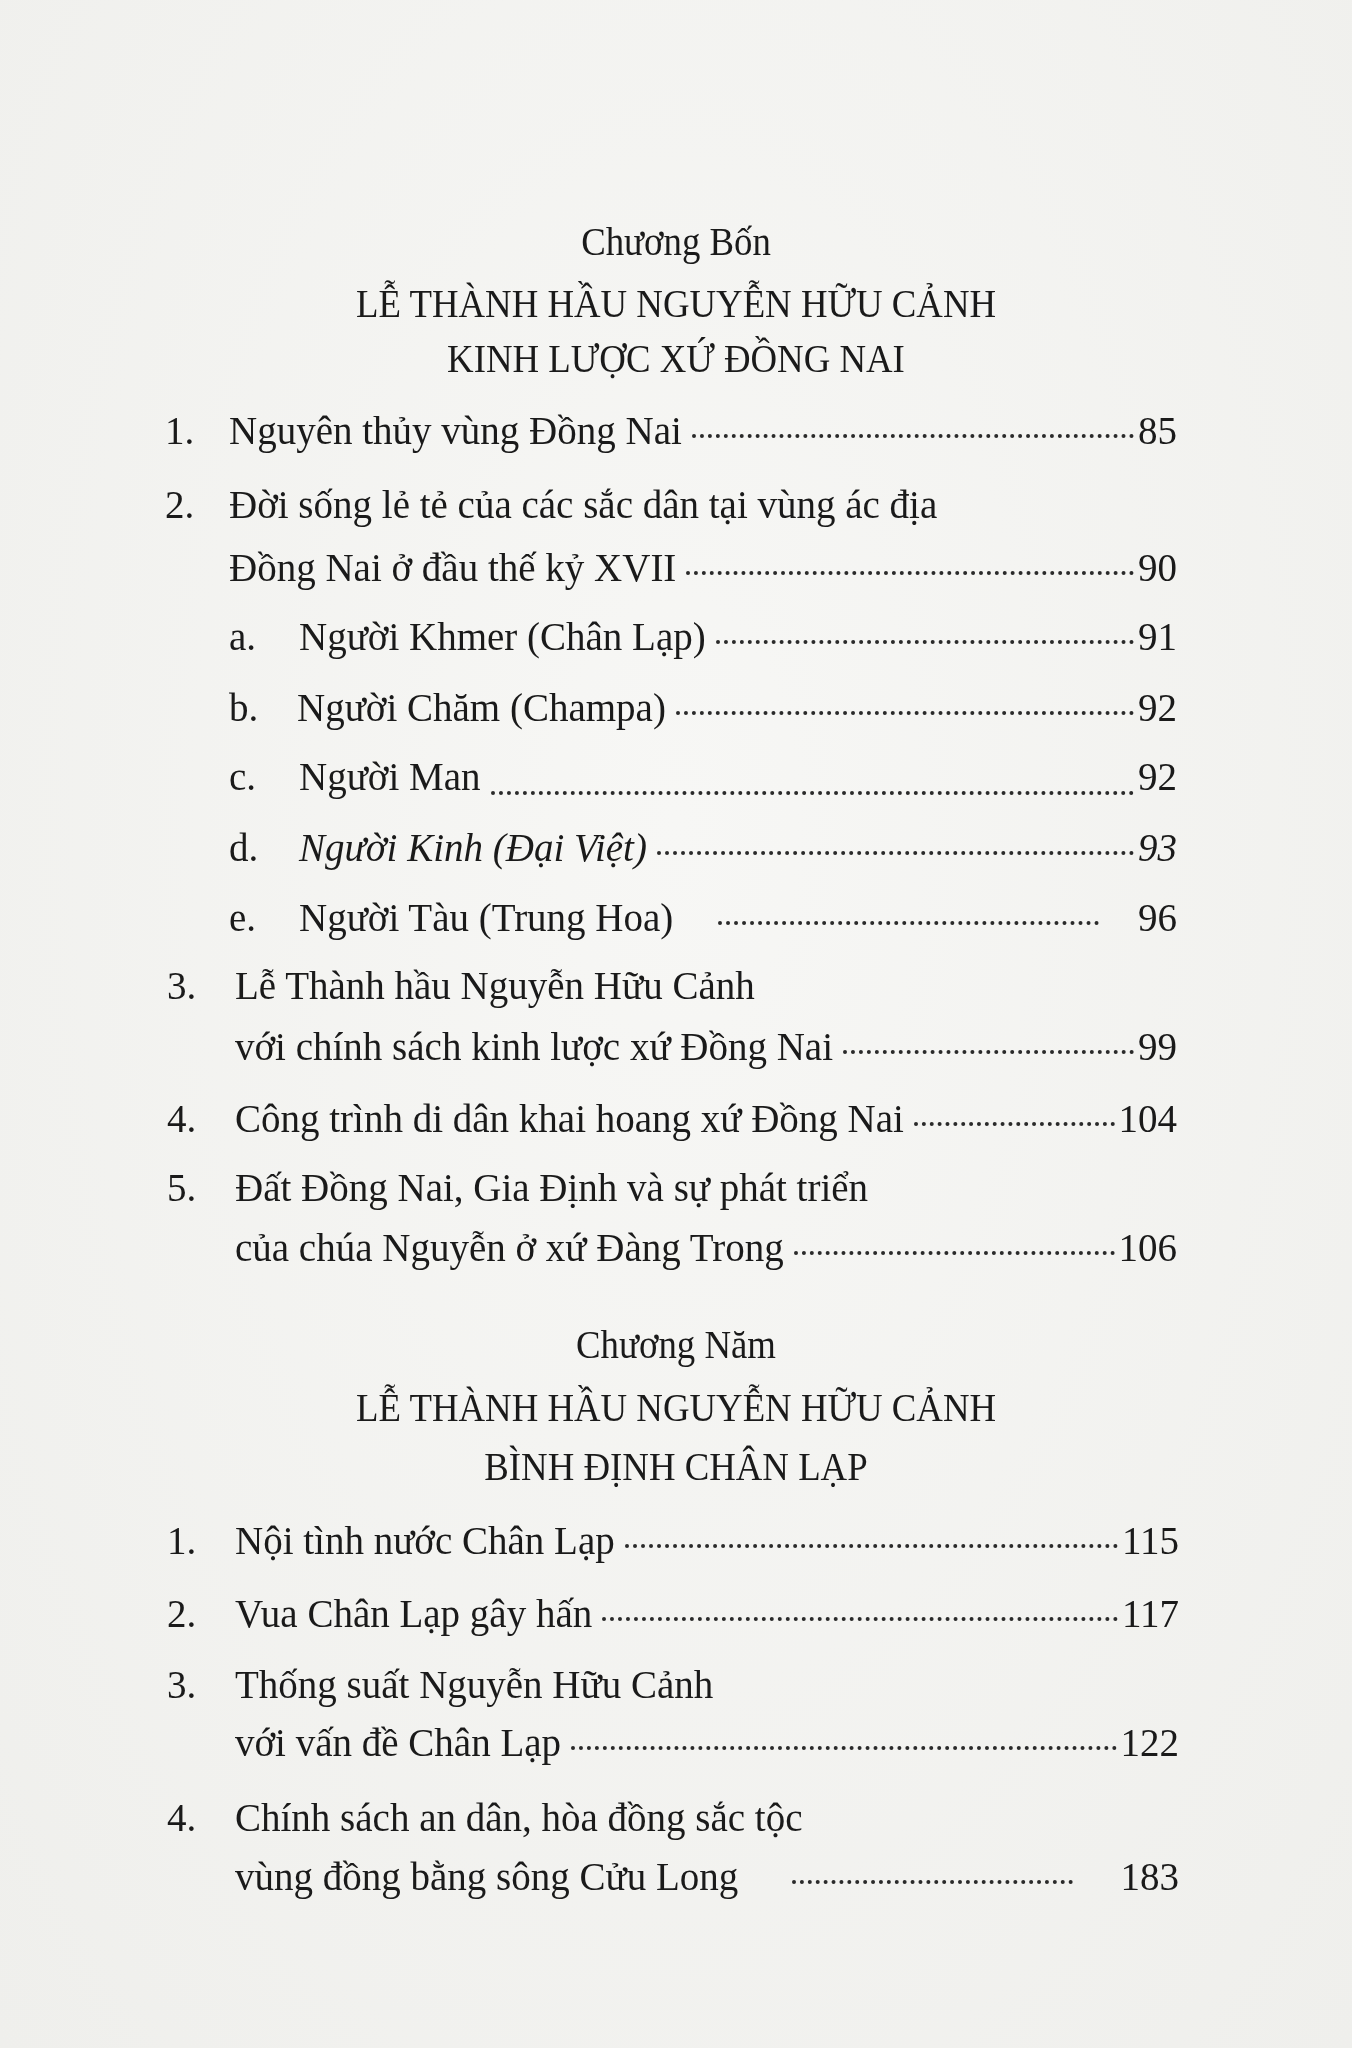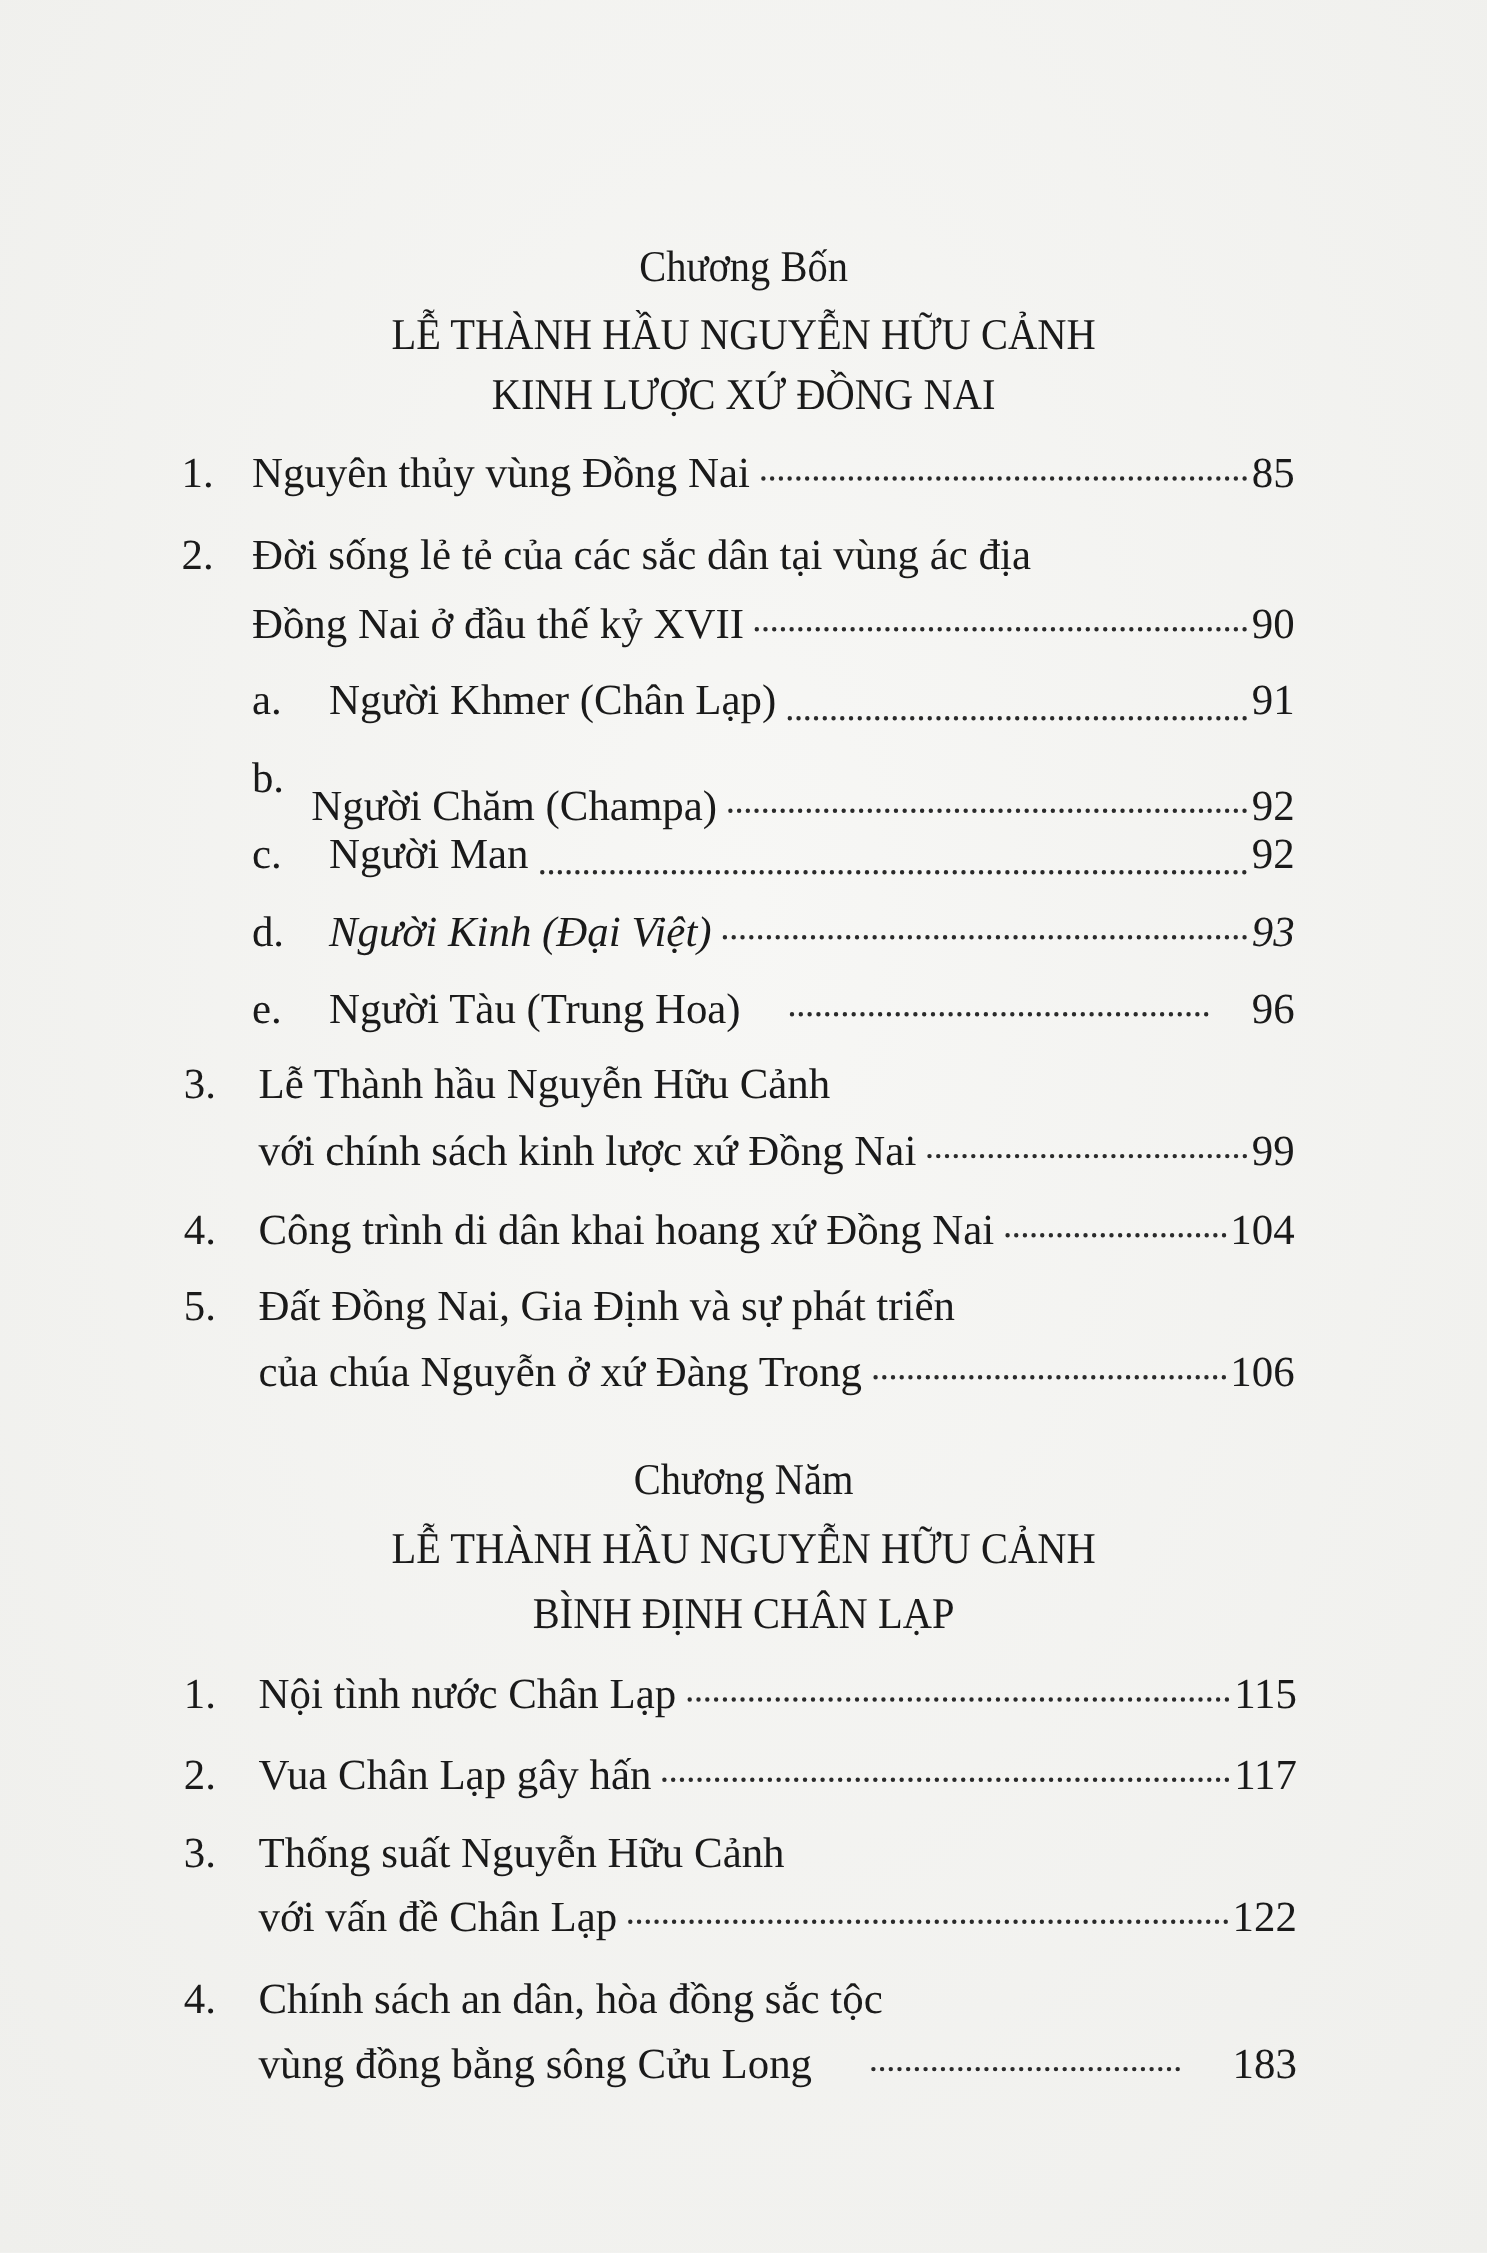--- a/index.html
+++ b/index.html
@@ -59,30 +59,30 @@
   <div class="row" style="top:544px; left:229px; width:948px;">
     <div class="entry" style="left:0; right:0;">
       <span class="text">Đồng Nai ở đầu thế kỷ XVII</span>
       <span class="dots"></span>
       <span class="pg">90</span>
     </div>
   </div>
 
   <div class="row" style="top:613px; left:229px; width:948px;">
     <span class="num">a.</span>
-    <div class="entry" style="left:70px; right:0;align-items:flex-end;">
+    <div class="entry" style="left:70px; right:0;">
       <span class="text">Người Khmer (Chân Lạp)</span>
       <span class="dots"></span>
       <span class="pg">91</span>
     </div>
   </div>
 
   <div class="row" style="top:684px; left:229px; width:948px;">
     <span class="num">b.</span>
-    <div class="entry" style="left:54px; right:0;margin-top:25px;">
+    <div class="entry" style="left:68px; right:0;">
       <span class="text">Người Chăm (Champa)</span>
       <span class="dots"></span>
       <span class="pg">92</span>
     </div>
   </div>
 
   <div class="row" style="top:753px; left:229px; width:948px;">
     <span class="num">c.</span>
     <div class="entry" style="left:70px; right:0;align-items:flex-end;">
       <span class="text">Người Man</span>

